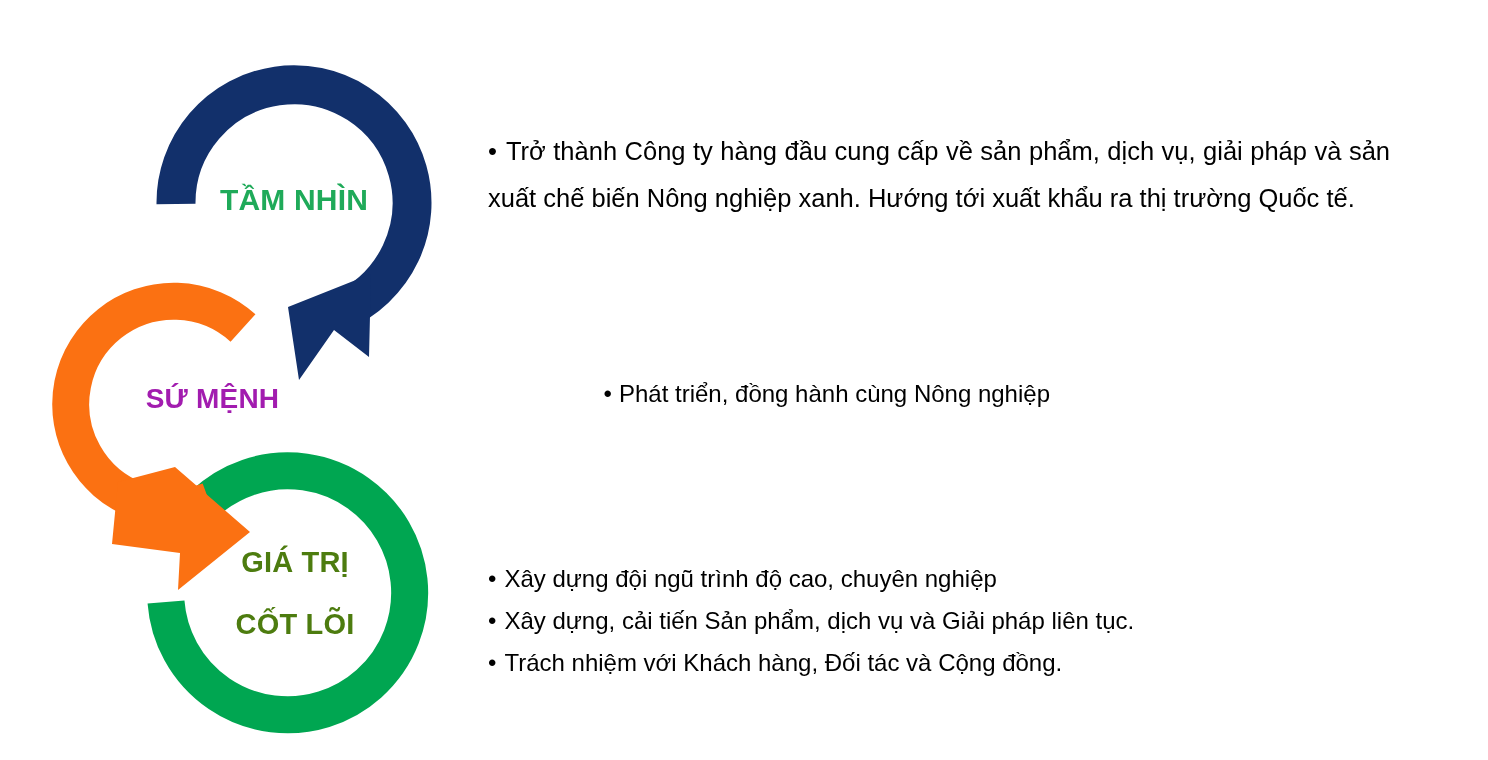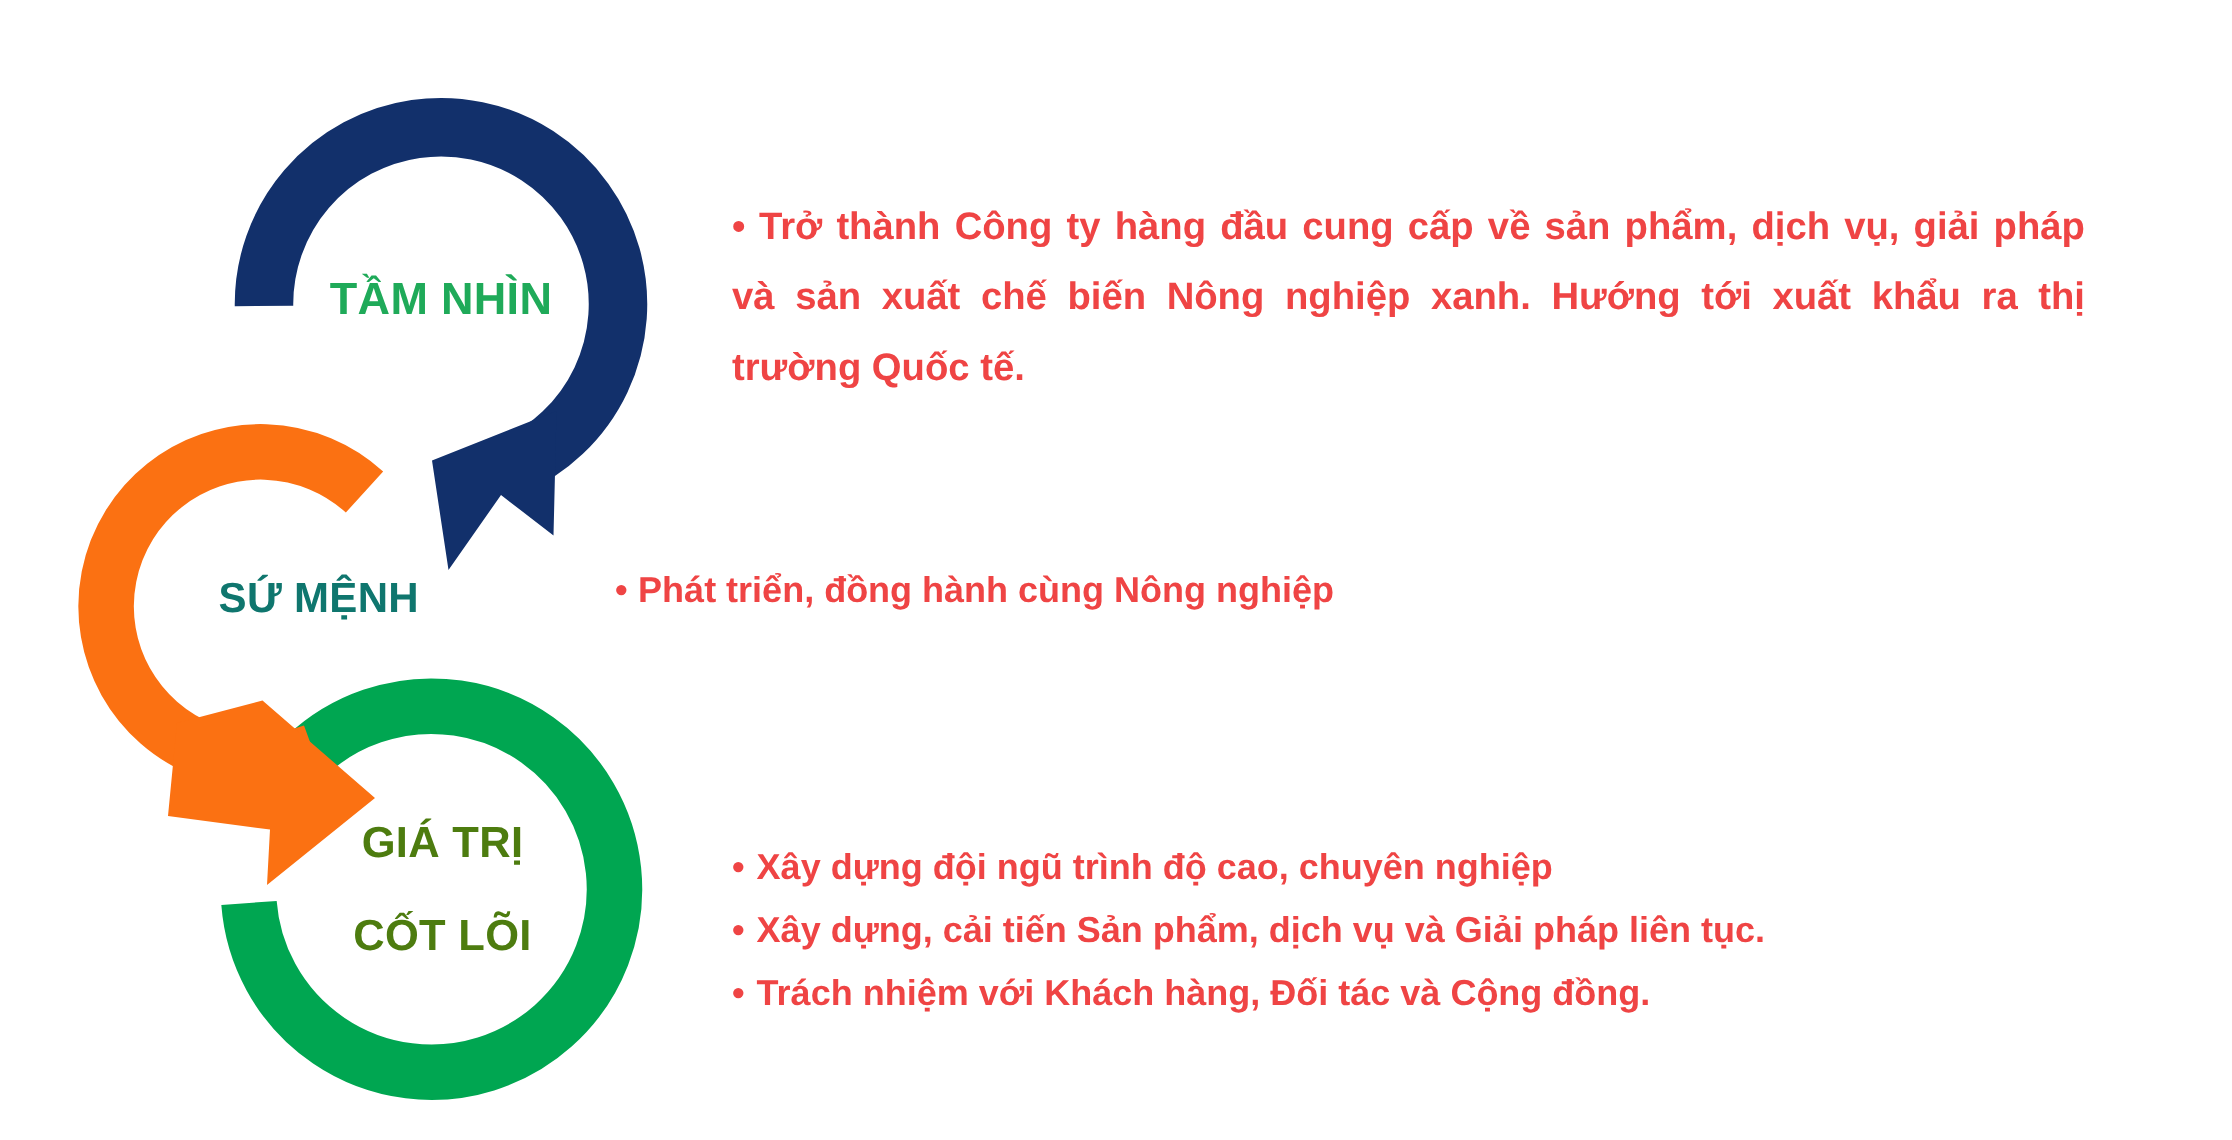--- a/index.html
+++ b/index.html
@@ -42,41 +42,41 @@
     top: 170px;
     width: 222px;
     font-size: 30px;
     color: #1faa59;
   }
   #label-mission {
     left: 85px;
     top: 370px;
     width: 255px;
     font-size: 28px;
-    color: #0f766e;
+    color: #a21caf;
   }
   #label-core {
     left: 205px;
     top: 533px;
     width: 180px;
     font-size: 29px;
     color: #4d7c0f;
   }
   #label-core .core-line {
     display: block;
   }
   #label-core .core-line + .core-line {
     margin-top: 28px;
   }
 
   
   .text-block {
     position: absolute;
-    color: #ef4444;
-    font-weight: bold;
+    color: #000000;
+    font-weight: normal;
   }
 
   #vision-text {
     left: 488px;
     top: 128px;
     width: 902px;
     font-size: 25.5px;
     line-height: 47px;
     text-align: justify;
   }
@@ -88,20 +88,21 @@
   #vision-text .bullet-dot {
     letter-spacing: 9px;
   }
 
   #mission-text {
     left: 410px;
     top: 370px;
     width: 640px;
     font-size: 24px;
     line-height: 47px;
+    text-align: right;
   }
   #mission-text .line {
     white-space: nowrap;
   }
   #mission-text .line.indent {
     padding-left: 20px;
   }
   #mission-text .bullet-dot {
     letter-spacing: 7px;
   }

